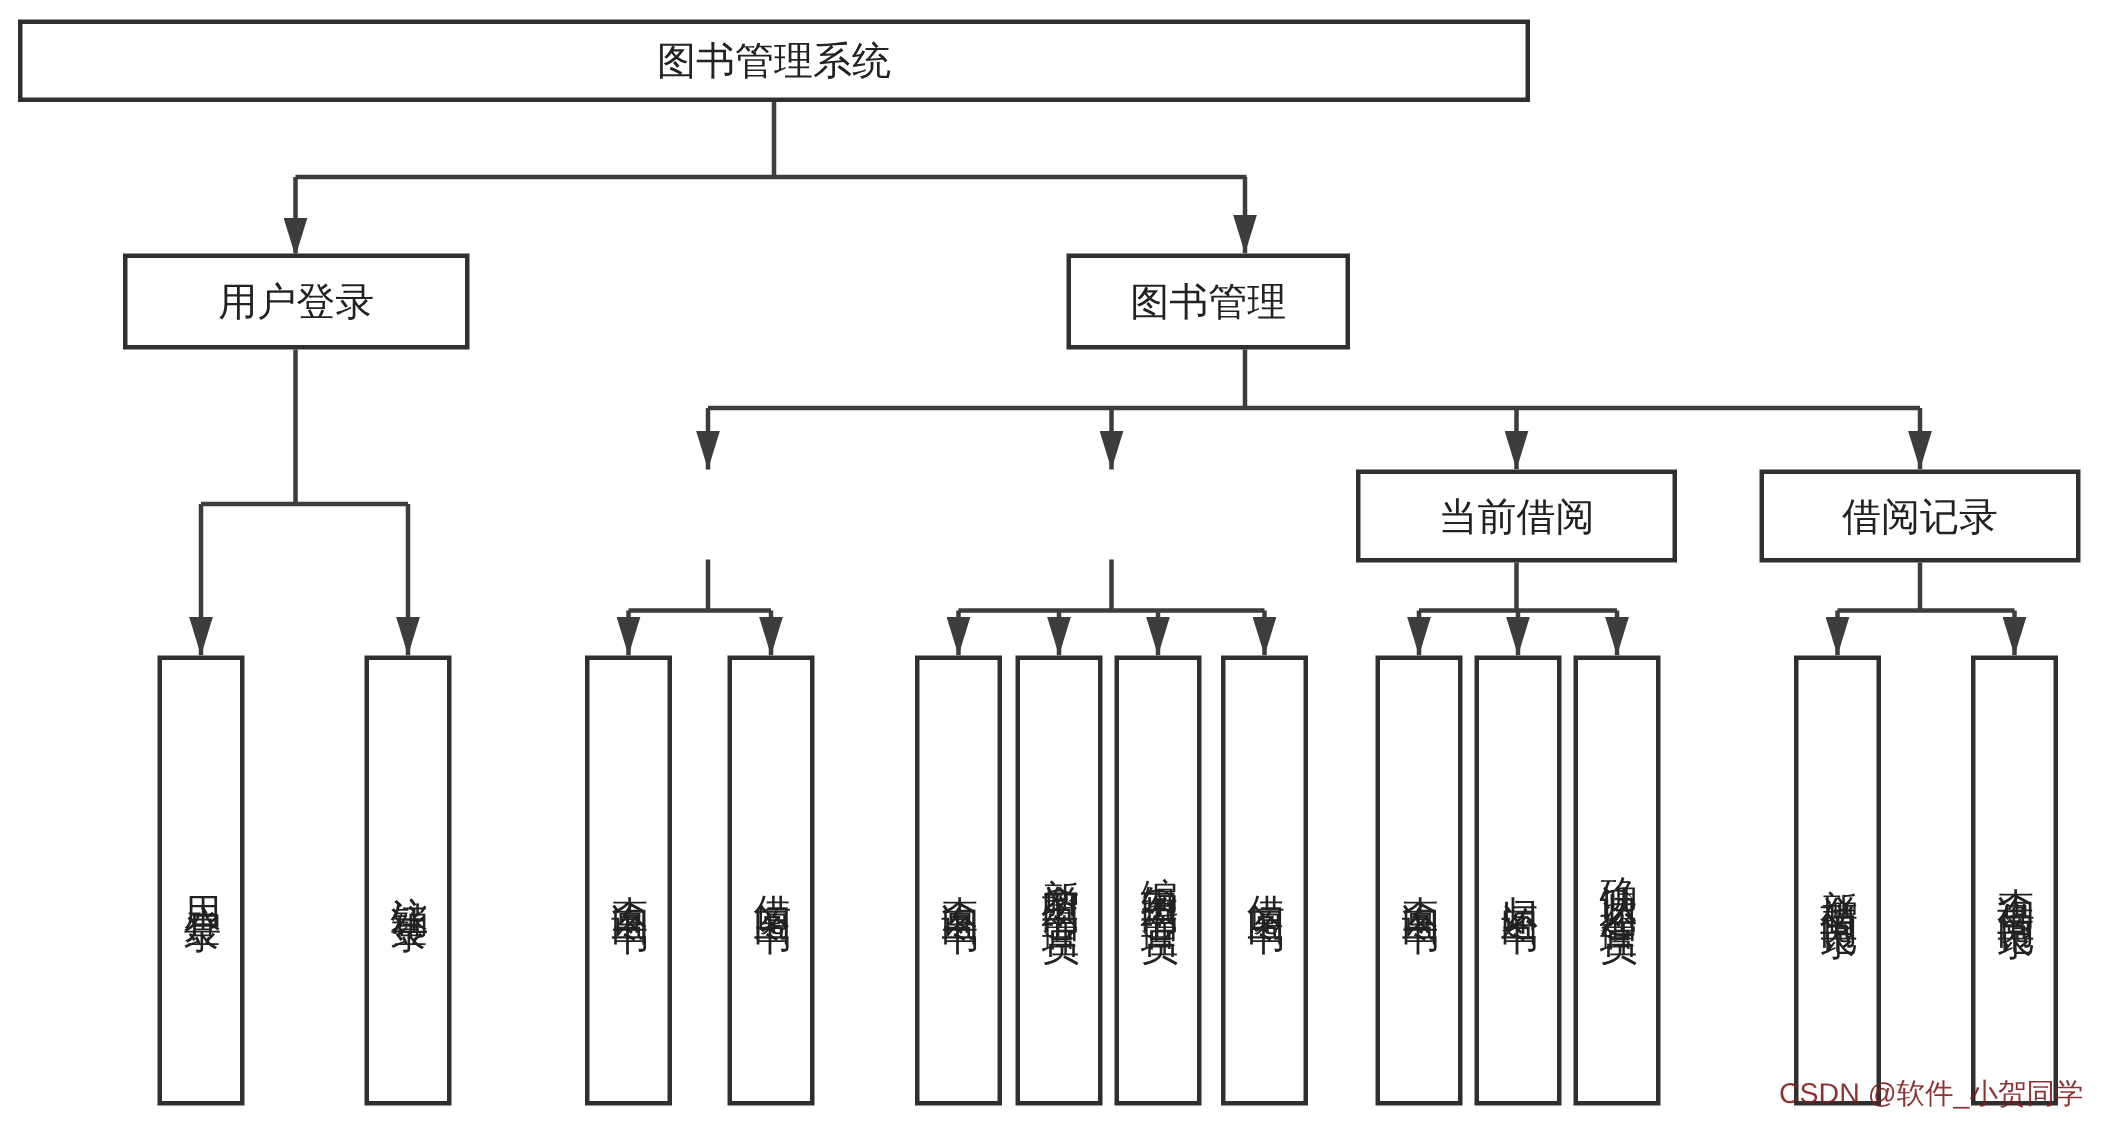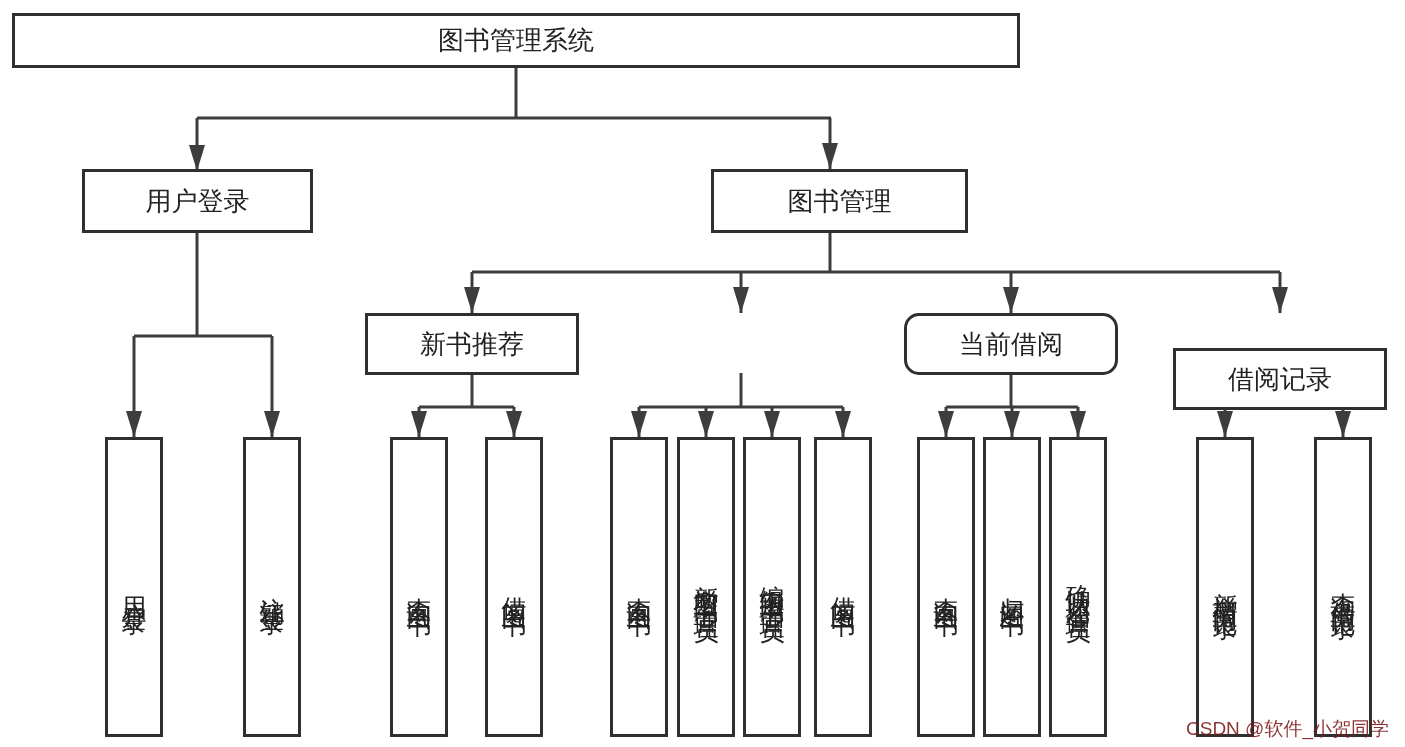--- a/index.html
+++ b/index.html
@@ -104,25 +104,24 @@
 
       <path d="M1280 373 L1280 407 M1225 407 L1343 407"></path>
       <line x1="1225" y1="407" x2="1225" y2="437" marker-end="url(#arrow)"></line>
       <line x1="1343" y1="407" x2="1343" y2="437" marker-end="url(#arrow)"></line>
     </g>
   </svg>
 
   <div class="hbox" style="left:12px; top:13px; width:1008px; height:55px;">图书管理系统</div>
 
   <div class="hbox" style="left:82px; top:169px; width:231px; height:64px;">用户登录</div>
-  <div class="hbox" style="left:711px; top:169px; width:257px; height:64px;">图书管理</div>
+  <div class="hbox" style="left:711px; top:169px; width:189px; height:64px;">图书管理</div>
 
-  <div class="hbox" style="left:365px; top:313px; width:214px; height:62px;">新书推荐</div>
-  <div class="hbox" style="left:904px; top:313px; width:214px; height:62px;border-radius:15px;">当前借阅</div>
-  <div class="hbox" style="left:1173px; top:313px; width:214px; height:62px;margin-top:35px;">借阅记录</div>
+  <div class="hbox" style="left:904px; top:313px; width:214px; height:62px;">当前借阅</div>
+  <div class="hbox" style="left:1173px; top:313px; width:214px; height:62px;">借阅记录</div>
 
   <div class="leaf" style="left:105px;">用户登录</div>
   <div class="leaf" style="left:243px;">注销登录</div>
 
   <div class="leaf" style="left:390px;">查询图书</div>
   <div class="leaf" style="left:485px;">借阅图书</div>
 
   <div class="leaf" style="left:610px;">查询图书</div>
   <div class="leaf" style="left:677px;">新增图书（管理员）</div>
   <div class="leaf" style="left:743px;">编辑图书（管理员）</div>

